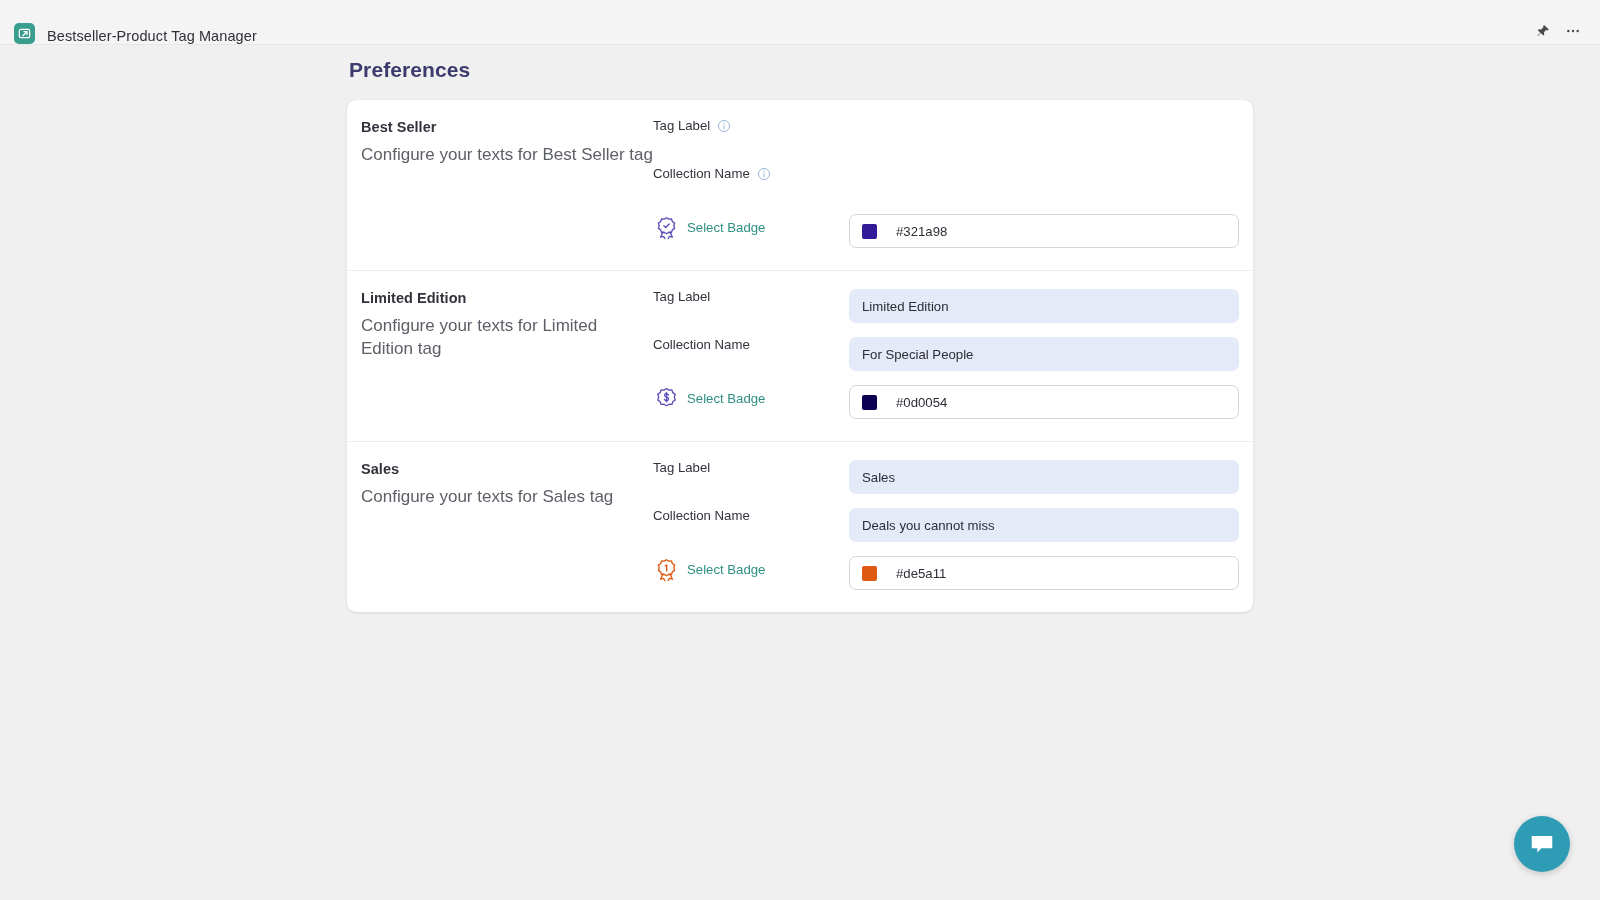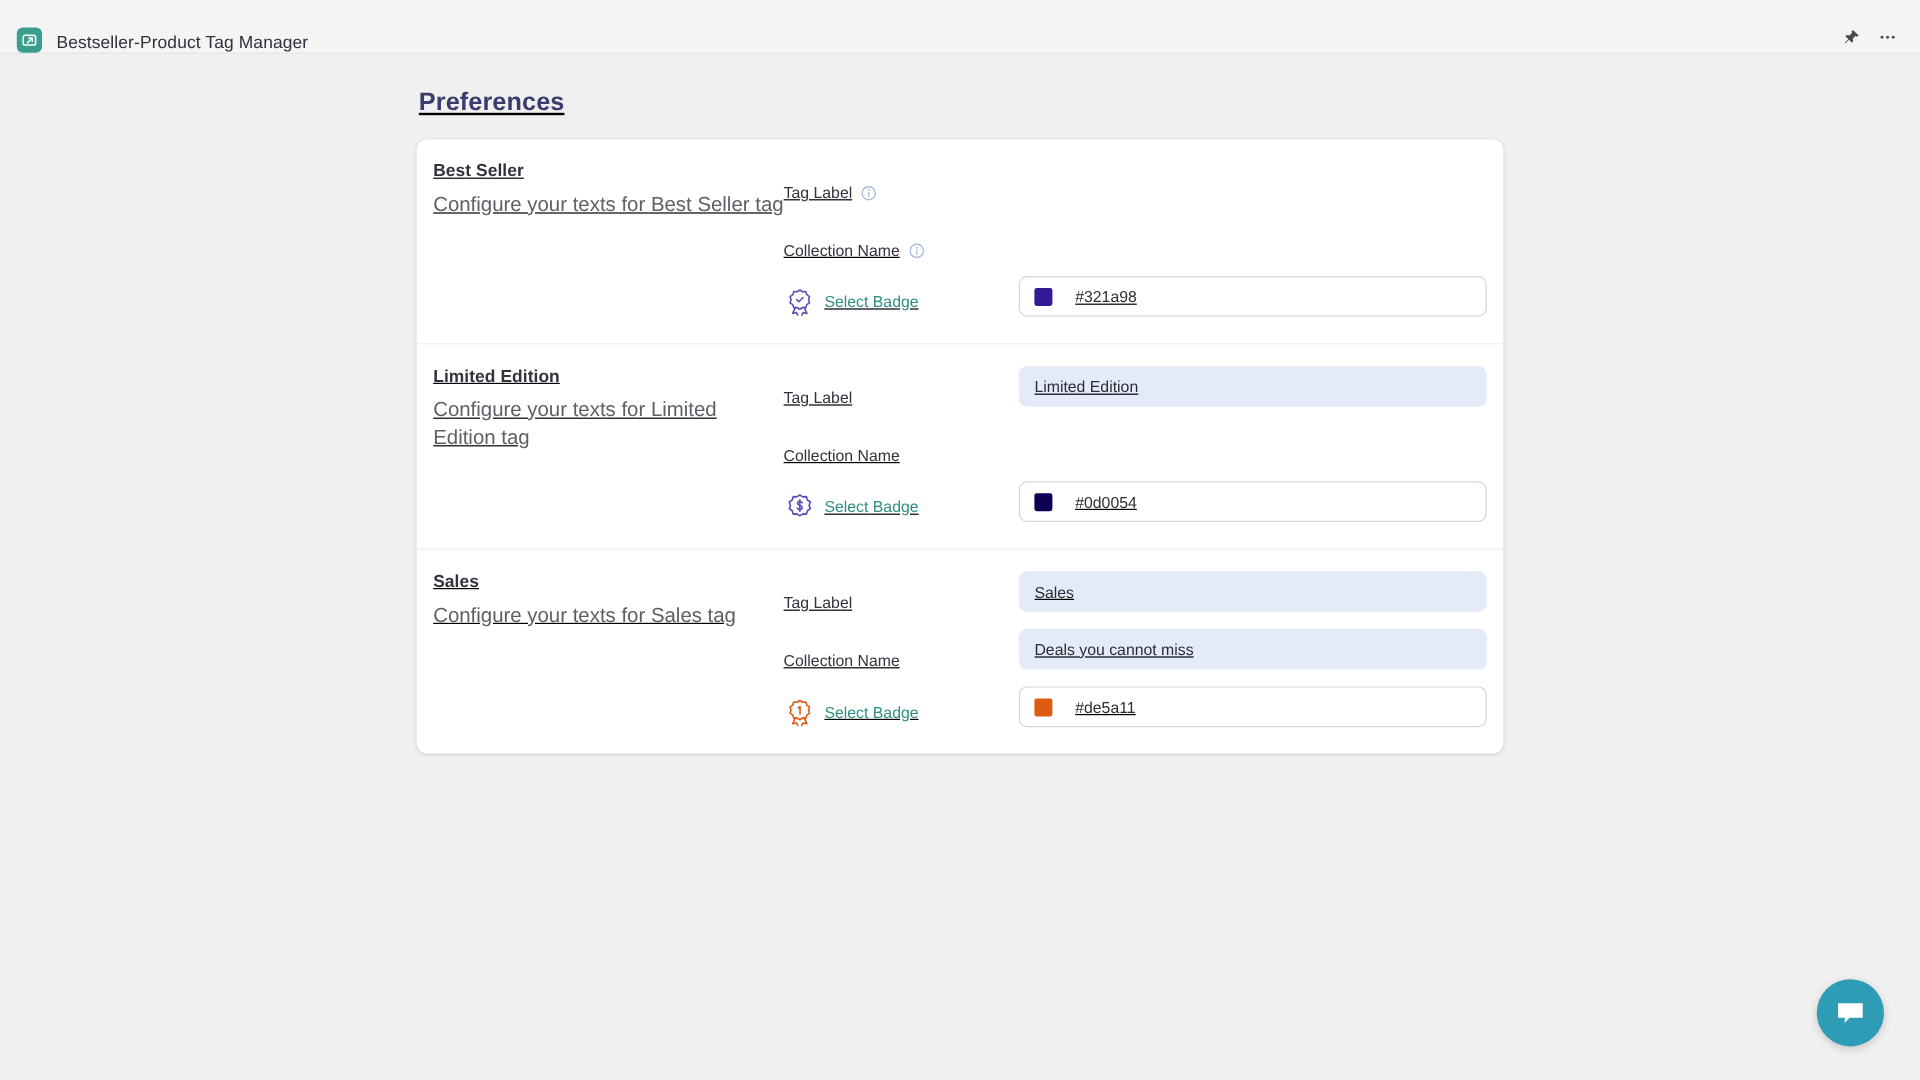--- a/index.html
+++ b/index.html
@@ -56,24 +56,23 @@
 
   
   .page {
     position: absolute;
     top: 45px; left: 0; right: 0; bottom: 0;
     background: #f0f0f0;
     overflow: hidden;
   }
   .page-inner {
     width: 906px;
-    margin: 16px auto;
+    margin: 0 auto;
     padding-top: 13px;
     box-sizing: border-box;
-    text-decoration: underline;
   }
   .page-title {
     font-size: 21px;
     font-weight: bold;
     color: #3c3b6e;
     letter-spacing: 0.1px;
     margin: 0 0 18px 2px;
   }
 
   
@@ -109,21 +108,21 @@
     color: #5d6066;
     line-height: 1.35;
   }
 
   .sec-right {
     flex: 1 1 auto;
     padding-top: 2px;
   }
   .field-row {
     display: flex;
-    align-items: flex-end;
+    align-items: flex-start;
     margin-bottom: 14px;
     height: 34px;
   }
   .field-row:last-child { margin-bottom: 0; }
   .field-label {
     width: 196px;
     flex: none;
     font-size: 13.2px;
     color: #32333c;
     display: flex;
@@ -320,20 +319,21 @@
             <div class="field-label">
               <span>Tag Label</span>
             </div>
             <input class="text-input" type="text" value="Limited Edition" style="">
           </div>
 
           <div class="field-row">
             <div class="field-label">
               <span>Collection Name</span>
             </div>
+            <input class="text-input" type="text" value="For Special People" style="">
           </div>
 
           <div class="field-row">
             <div class="badge-label">
               <span class="badge-glyph">
                 <svg width="25" height="25" viewBox="0 0 24 24" fill="none" stroke="#5b4fb8" stroke-width="1.3">
                   <path d="M12 2.4 L14.4 3.9 L17.2 3.7 L18.1 6.4 L20.4 8.0 L19.5 10.7 L20.4 13.4 L18.1 15.0 L17.2 17.7 L14.4 17.5 L12 19.0 L9.6 17.5 L6.8 17.7 L5.9 15.0 L3.6 13.4 L4.5 10.7 L3.6 8.0 L5.9 6.4 L6.8 3.7 L9.6 3.9 Z" stroke-linejoin="round"></path>
                   <path d="M13.9 8.6 C13.4 7.8 12.7 7.4 11.9 7.4 C10.9 7.4 10.2 8.0 10.2 8.9 C10.2 11.0 13.9 10.1 13.9 12.4 C13.9 13.4 13.1 14.1 12.0 14.1 C11.1 14.1 10.4 13.6 10.0 12.9" stroke-linecap="round"></path>
                   <path d="M12 6.2 V15.3" stroke-linecap="round"></path>
                 </svg>

